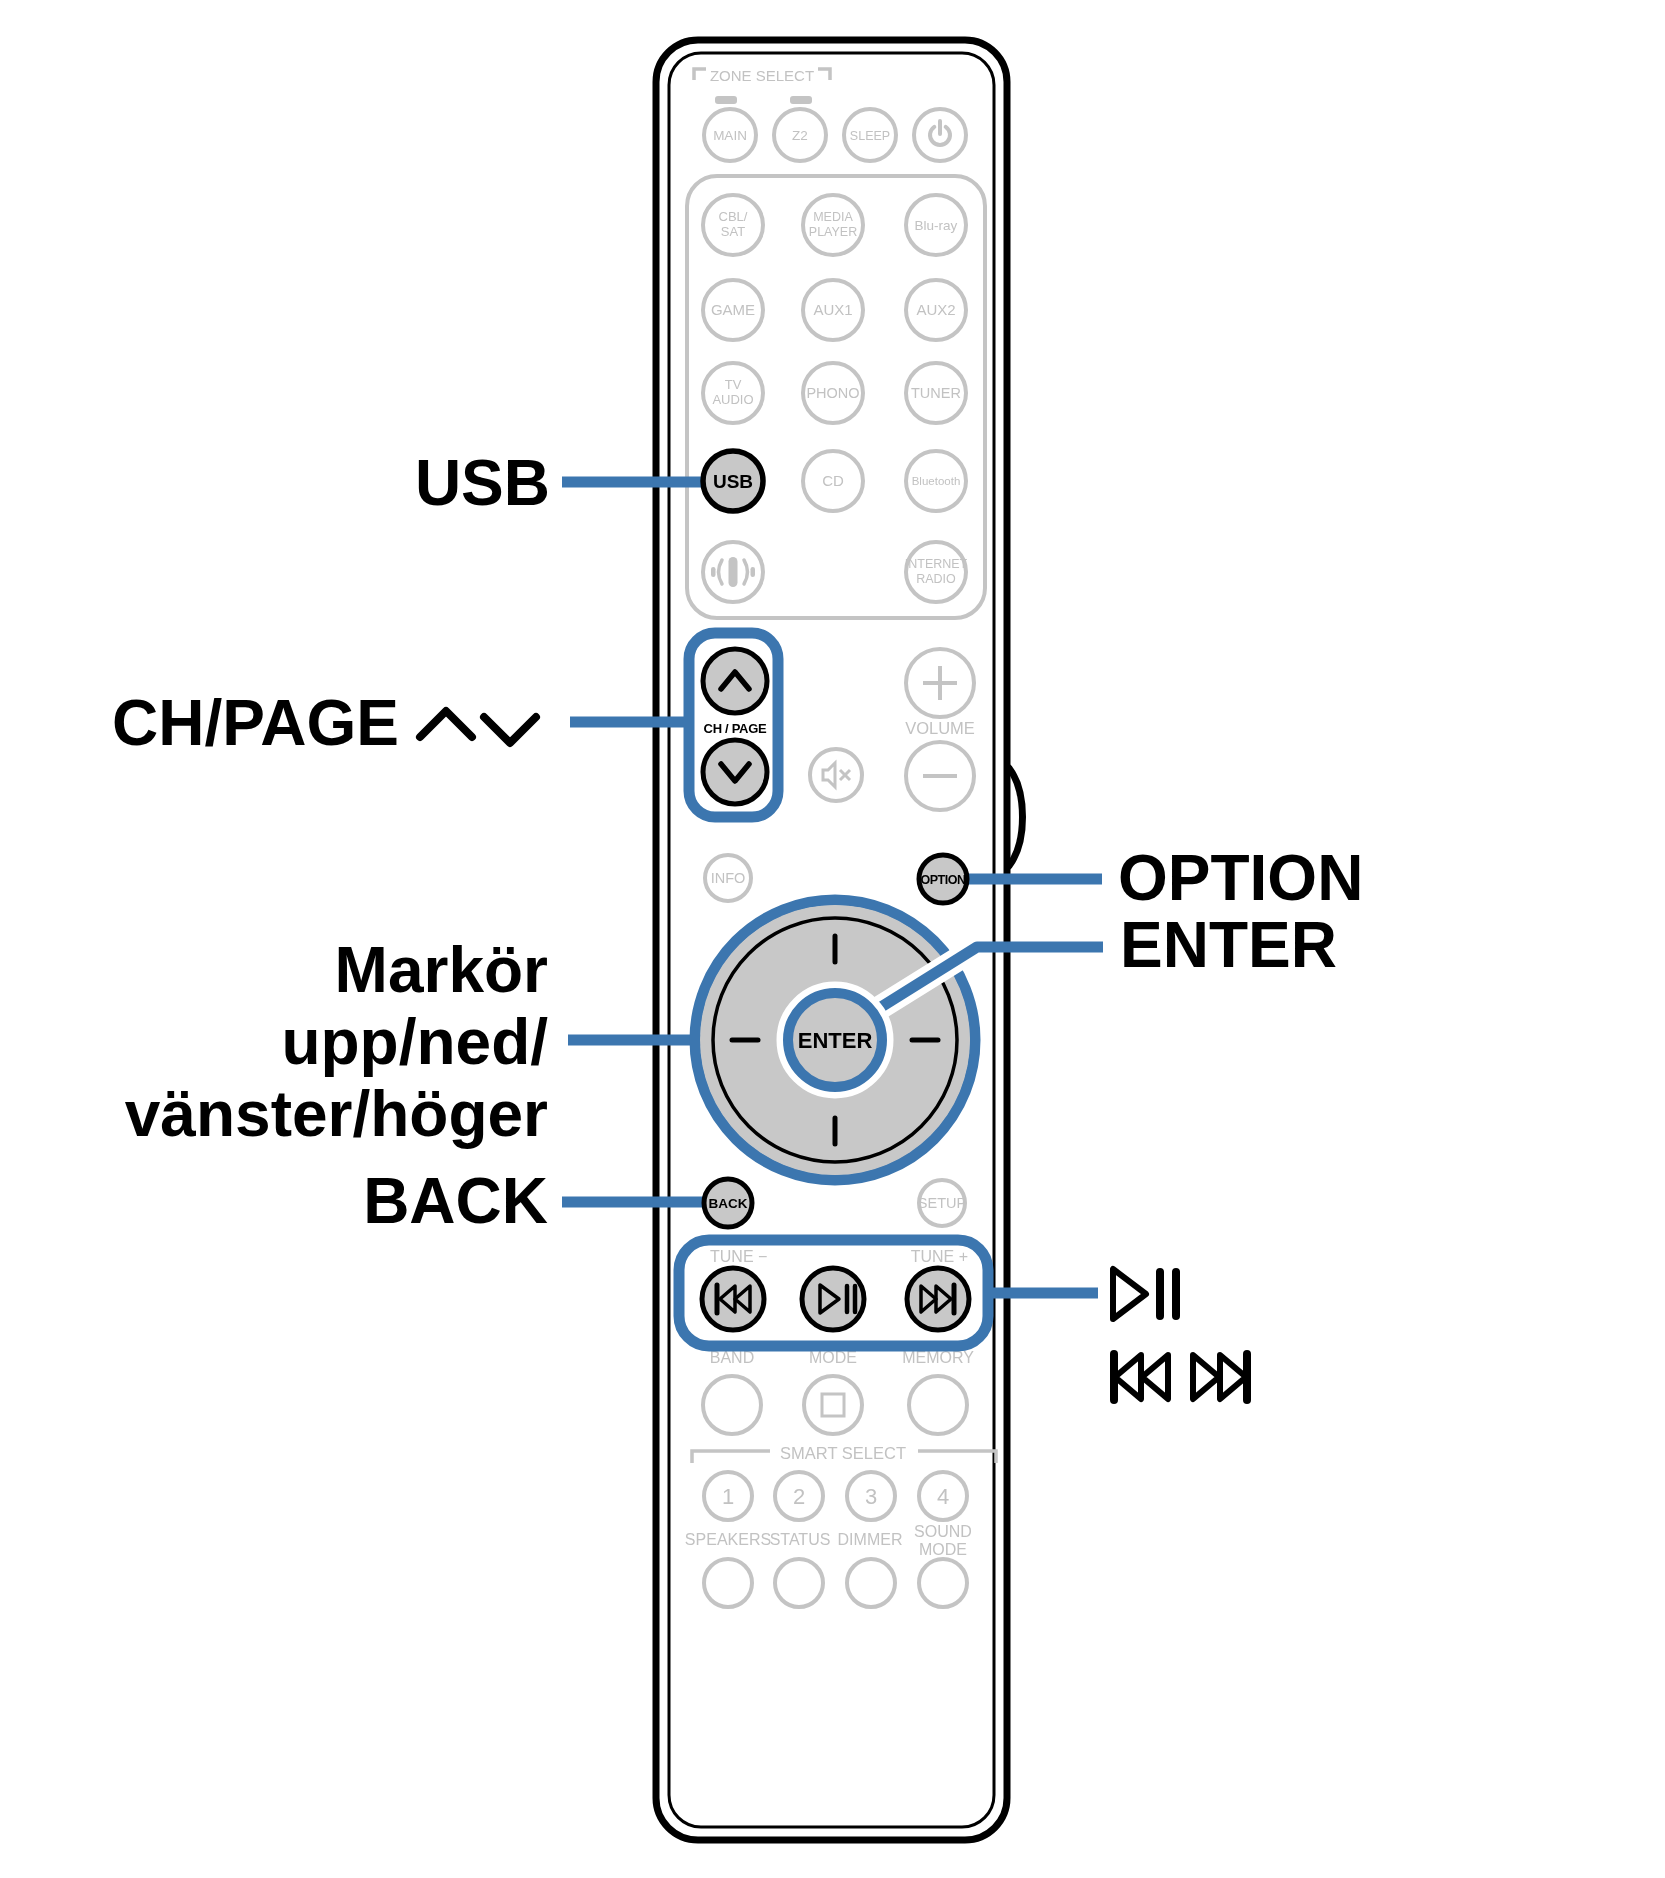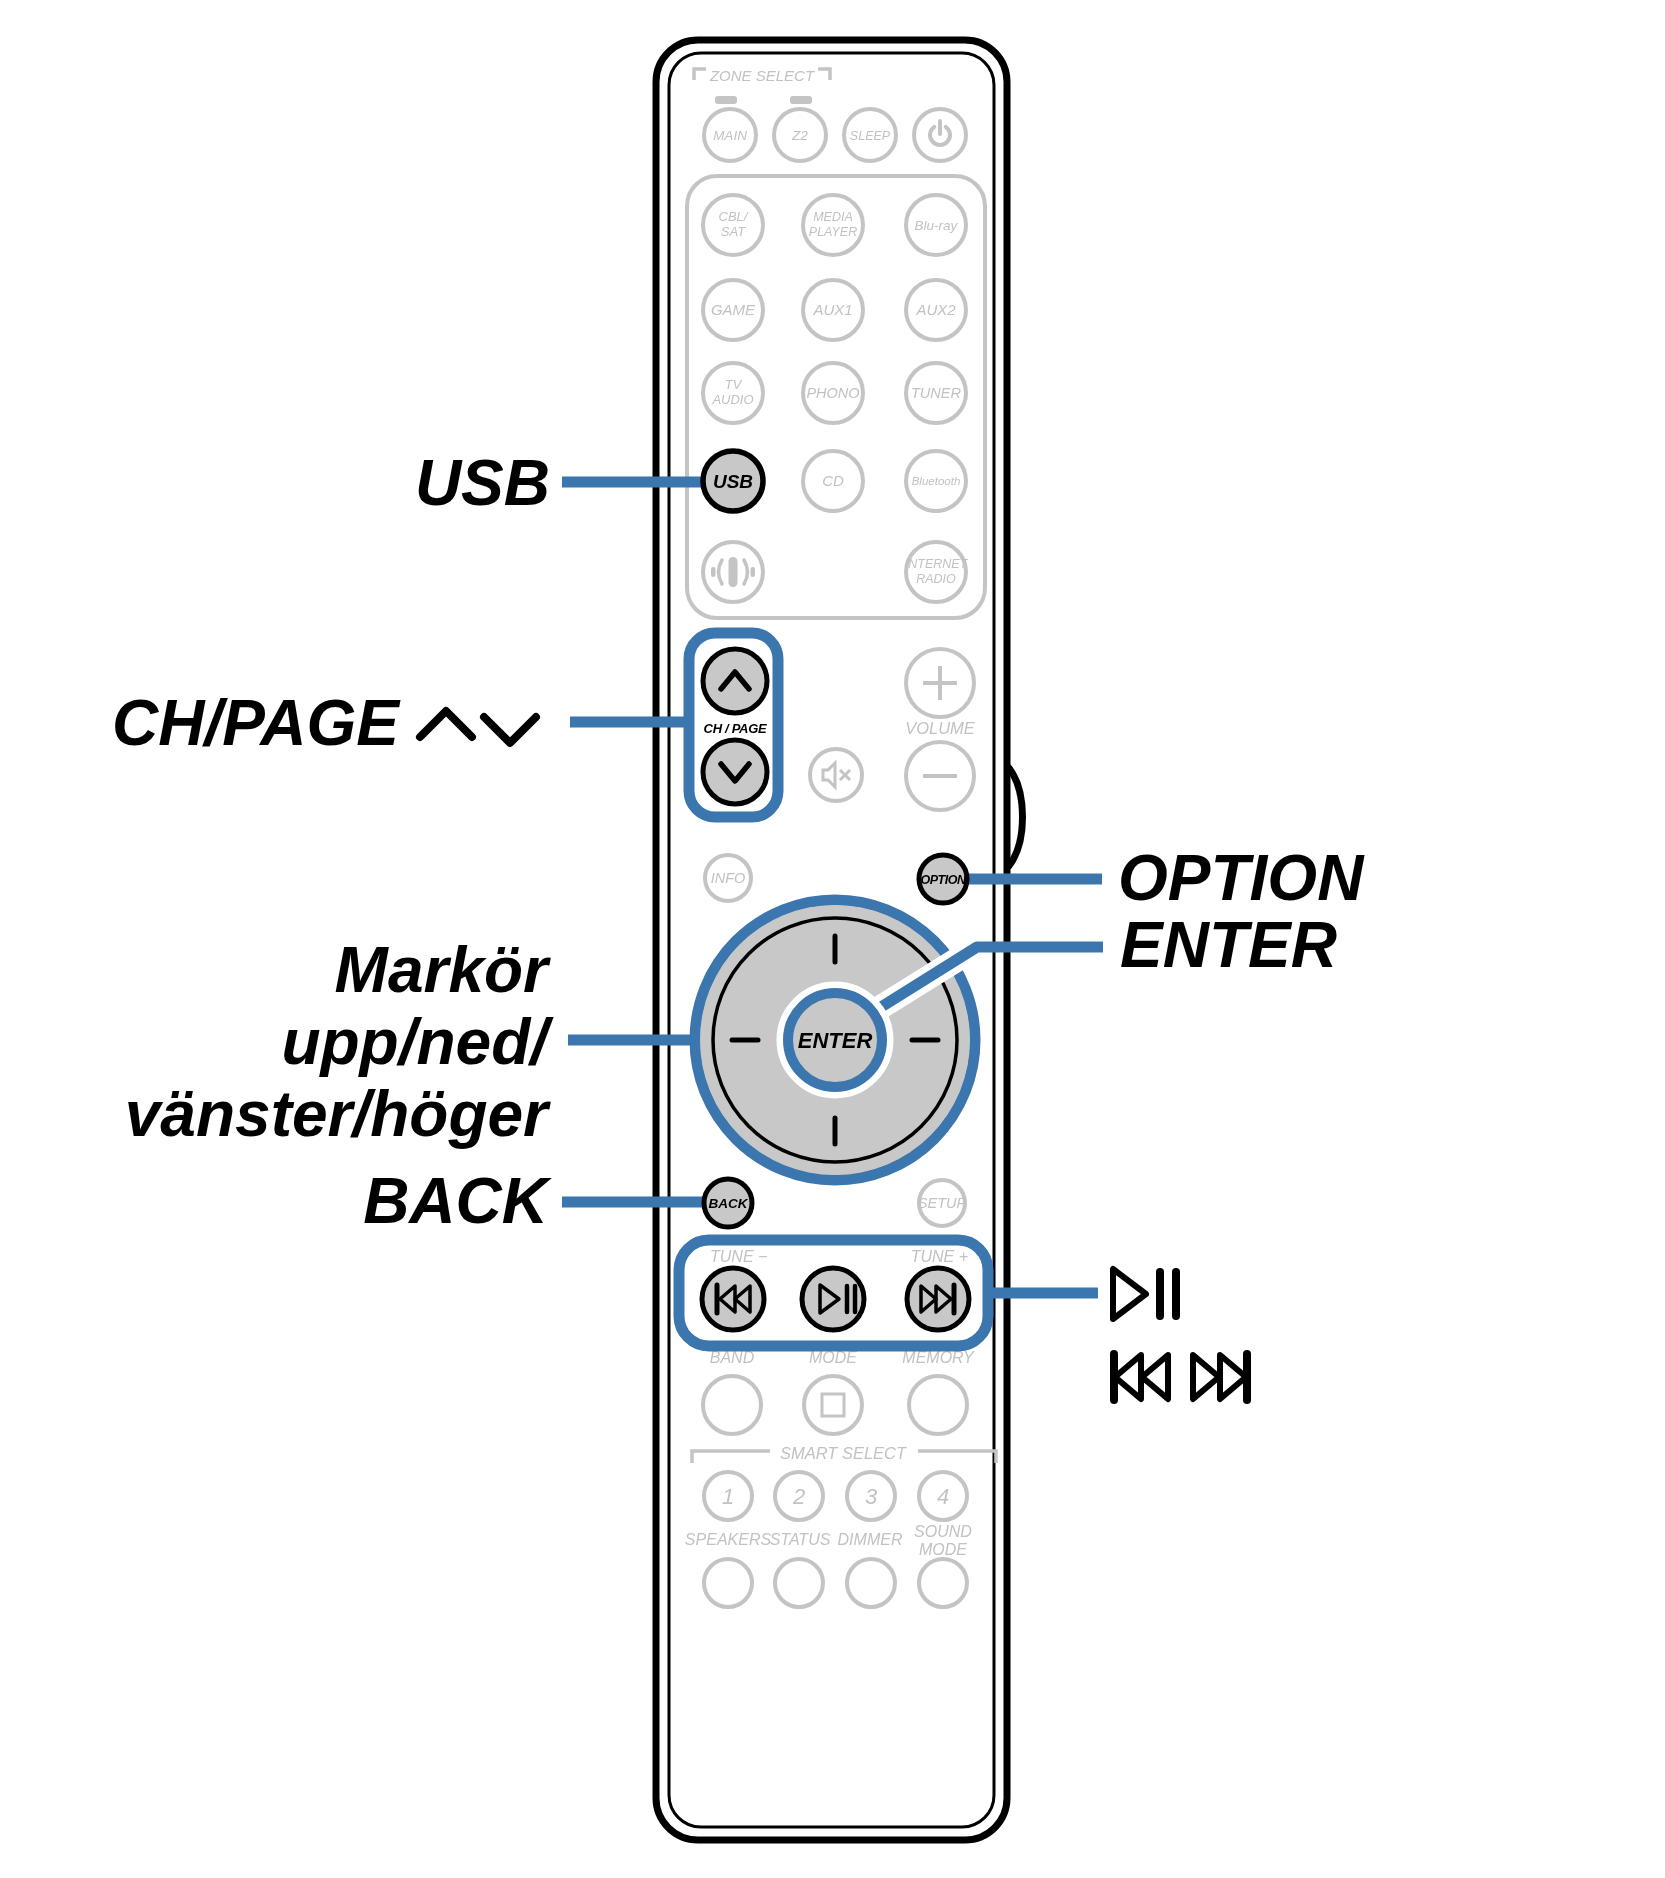--- a/index.html
+++ b/index.html
@@ -1,16 +1,16 @@
 <!DOCTYPE html>
 <html><head>
 <meta charset="utf-8">
 <style>
   html,body{margin:0;padding:0;background:#fff;}
-  .stage{width:1463px;height:1878px;position:relative;font-family:"Liberation Sans",sans-serif;font-style:italic;}
+  .stage{width:1463px;height:1878px;position:relative;font-family:"Liberation Sans",sans-serif;}
   svg text{font-family:"Liberation Sans",sans-serif;}
   .gtxt{fill:#c2c2c2;}
   .btxt{fill:#000;font-weight:bold;}
   .callout{fill:#000;font-weight:bold;font-size:64px;}
 </style>
 </head>
 <body>
 
 <div class="stage">
 <svg width="1665" height="1878" viewBox="0 0 1665 1878" xmlns="http://www.w3.org/2000/svg">

